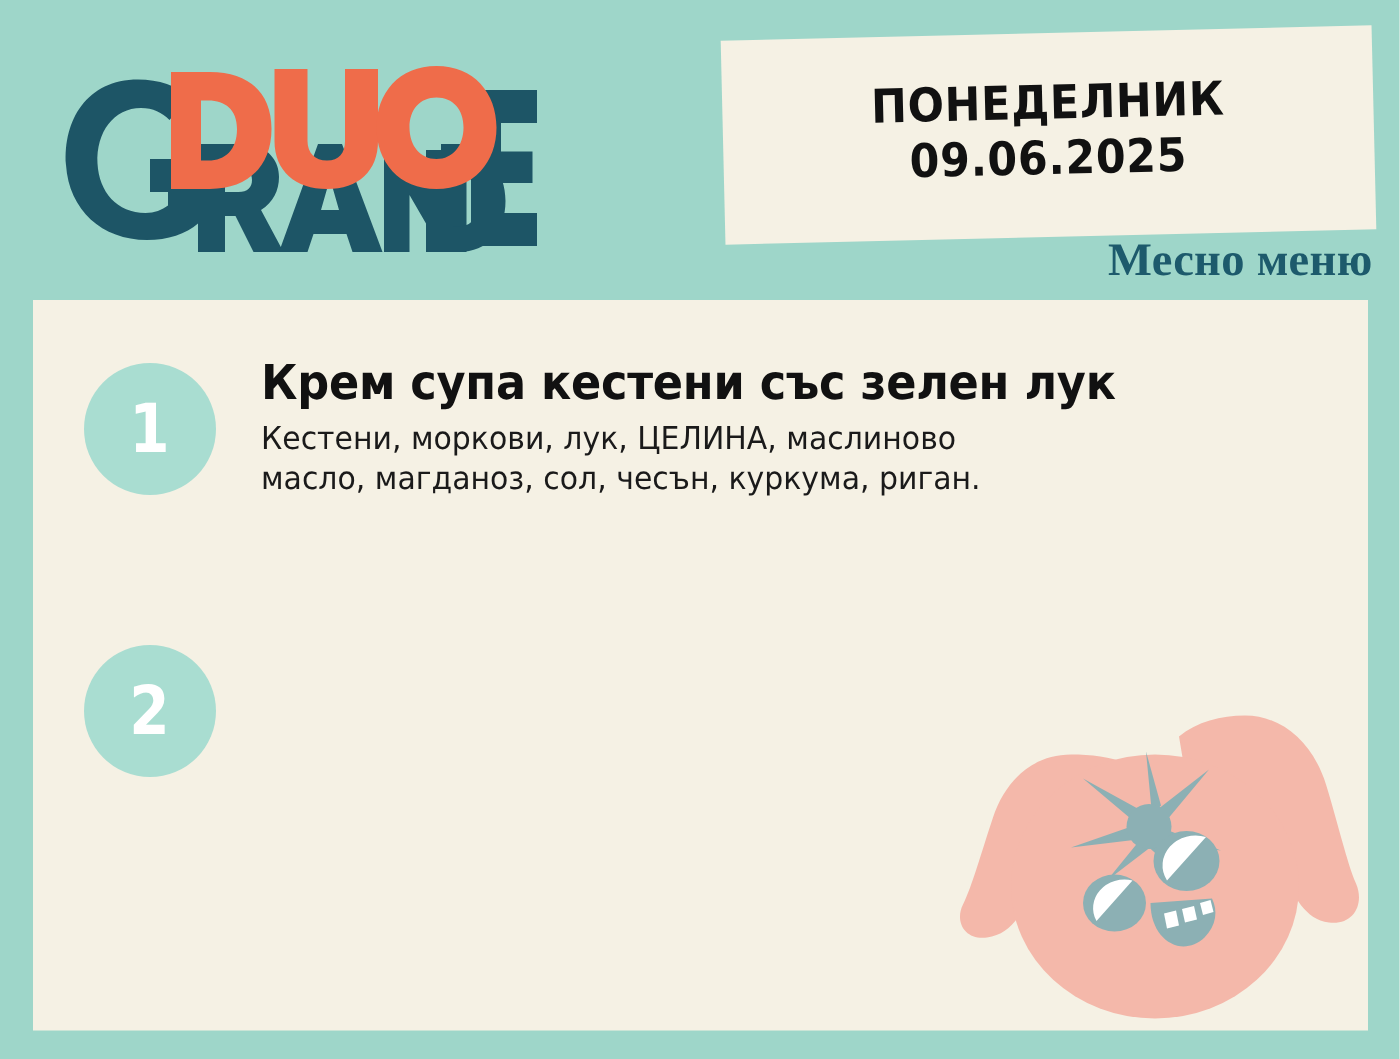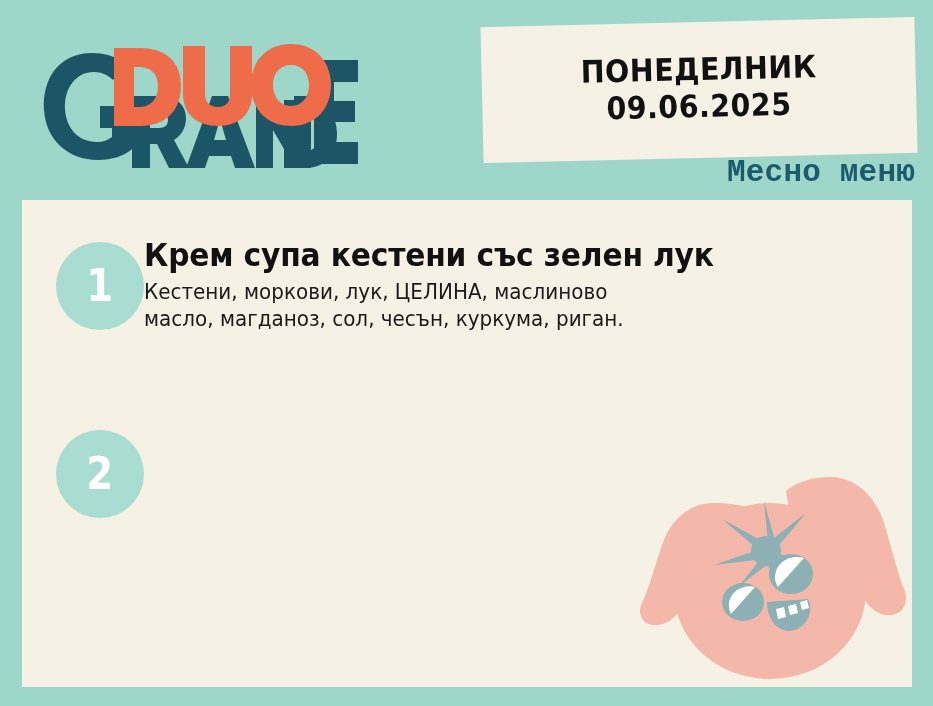--- a/index.html
+++ b/index.html
@@ -57,21 +57,21 @@
     transform: scaleX(0.92);
   }
   #date-weekday { font-size: 31px; }
   #date-number  { font-size: 31px; }
 
   
   #section-label {
     position: absolute;
     right: 18px;
     top: 155px;
-    font-family: Liberation Mono, monospace;
+    font-family: Liberation Serif, serif;
     font-size: 31px;
     font-weight: 700;
     color: #1d5a6c;
     letter-spacing: 0.2px;
     white-space: nowrap;
   }
 
   
   #menu-card {
     position: absolute;
@@ -116,21 +116,21 @@
   }
   .item-badge-num {
     color: #ffffff;
     font-family: "DejaVu Sans", sans-serif;
     font-size: 45px;
     font-weight: 700;
     line-height: 1;
     transform: scaleX(0.86) translateY(-1px);
   }
 
-  .item-text { }
+  .item-text { margin-left: 30px; }
 
   .item-title {
     color: #111111;
     font-family: "DejaVu Sans", sans-serif;
     font-weight: 700;
     font-size: 32px;
     line-height: 1.12;
     letter-spacing: -0.2px;
     transform: scaleX(0.93);
     transform-origin: 0 50%;

